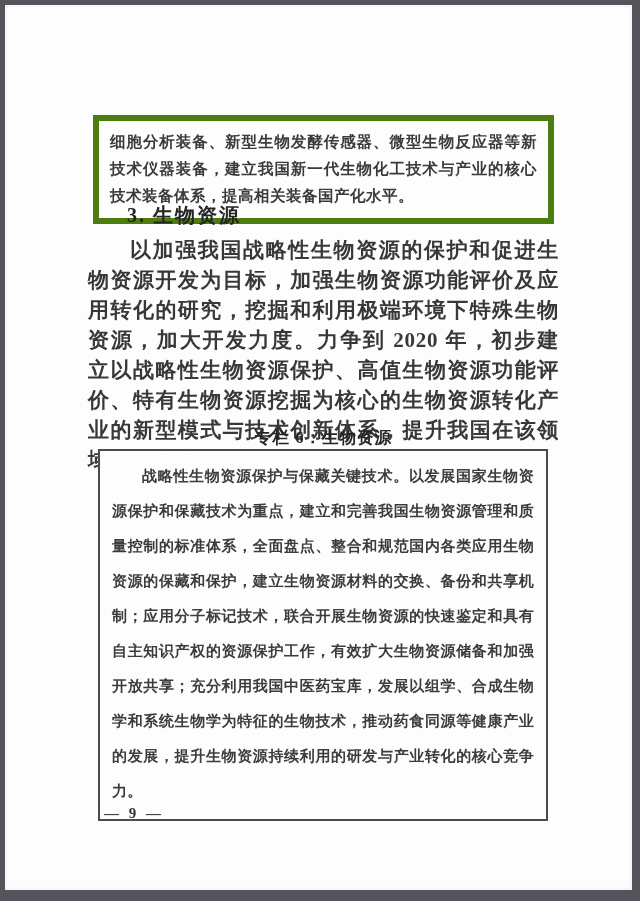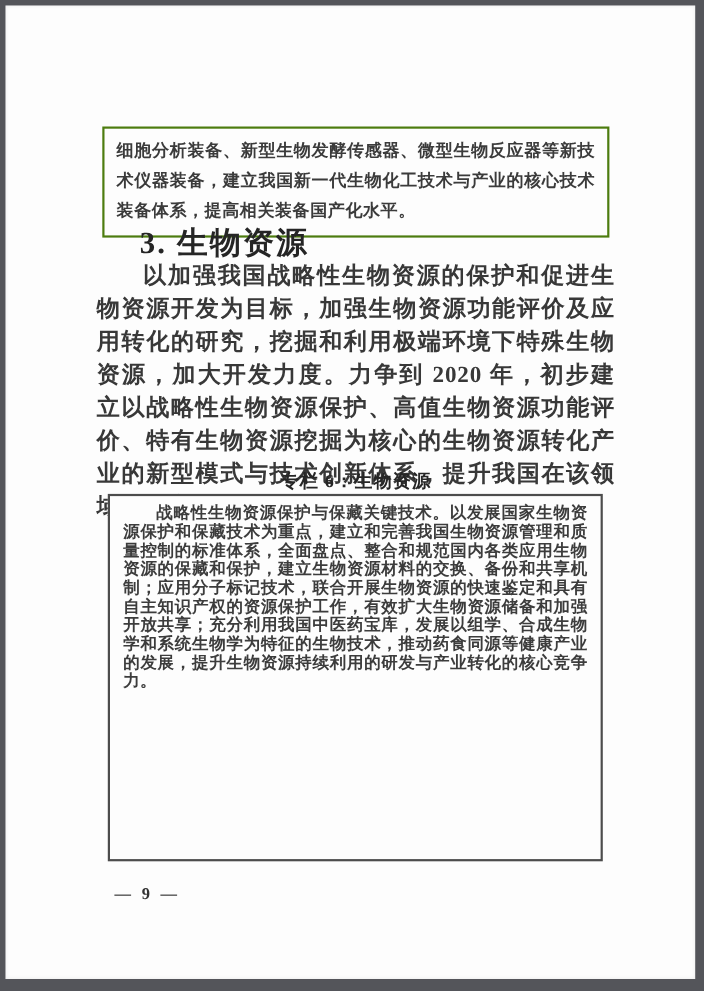--- a/index.html
+++ b/index.html
@@ -22,39 +22,39 @@
     height: 885px;
     background: #fdfdfd;
     box-shadow: inset 0 0 4px rgba(0,0,0,0.08);
   }
   
   .cont-box {
     position: absolute;
     left: 88px;
     top: 110px;
     width: 461px;
-    border: 2px solid #4d7c0f;
+    border: 6px solid #4d7c0f;
     box-sizing: border-box;
     padding: 7px 11px 9px 11px;
     background: #fdfdfd;
   }
   .cont-box p {
     margin: 0;
     font-size: 15.5px;
     line-height: 27px;
     letter-spacing: 0.5px;
     color: #3b3b3b;
     text-align: justify;
     font-weight: 600;
   }
   .section-heading {
     position: absolute;
     left: 122px;
     top: 197px;
-    font-size: 28px;
+    font-size: 20px;
     font-weight: bold;
     color: #252525;
     letter-spacing: 2px;
   }
   .section-paragraph {
     position: absolute;
     left: 83px;
     top: 230px;
     width: 471px;
     margin: 0;
@@ -84,21 +84,21 @@
     width: 450px;
     min-height: 334px;
     border: 2px solid #4c4c4c;
     box-sizing: border-box;
     padding: 8px 12px 6px 12px;
     background: #fdfdfd;
   }
   .column-box p {
     margin: 0 0 4px 0;
     font-size: 15px;
-    line-height: 17px;
+    line-height: 35px;
     letter-spacing: 0.2px;
     color: #3c3c3c;
     text-align: justify;
     text-indent: 2em;
     font-weight: 600;
   }
   .page-number {
     position: absolute;
     left: 99px;
     top: 800px;

